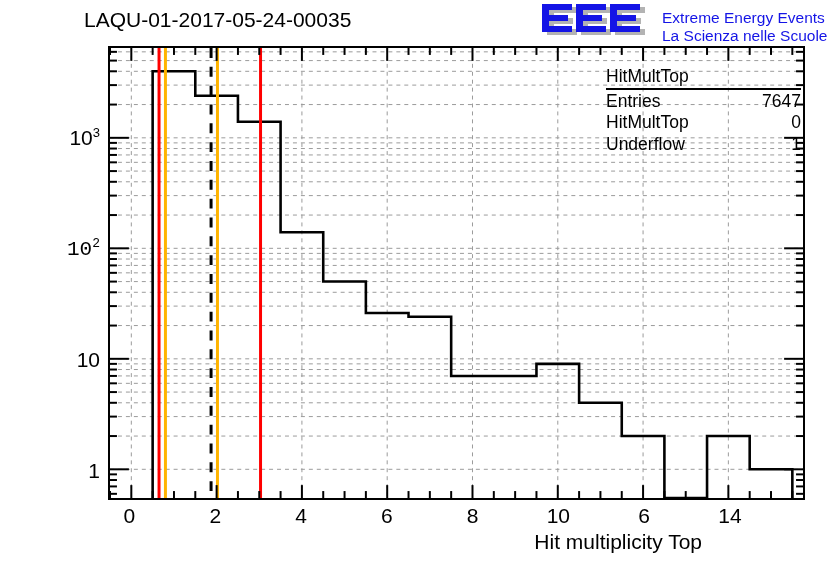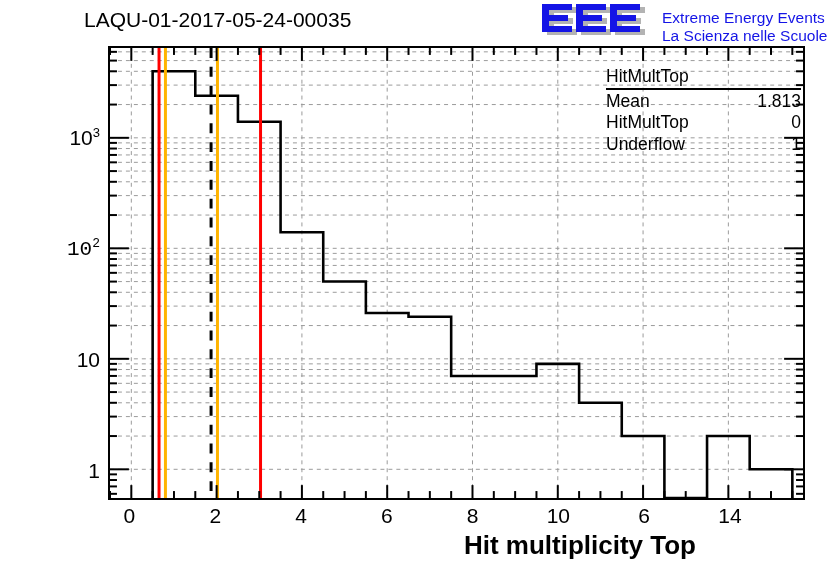--- a/index.html
+++ b/index.html
@@ -35,21 +35,21 @@
     transform:translateX(-50%);white-space:nowrap;
   }
   .ylab{
     position:absolute;right:0px;font-size:21px;color:#000;
     transform:translateY(-50%);white-space:nowrap;text-align:center;
   }
   .ylabwrap{position:absolute;left:0px;width:100px;}
   .ylab sup{font-size:13px;vertical-align:super;}
 
   .xtitle{
-    position:absolute;right:30px;top:530px;font-size:26px;color:#000;white-space:nowrap;font-weight:bold;
+    position:absolute;right:24px;top:530px;font-size:21px;color:#000;white-space:nowrap;
   }
 
   
   .statsbox{
     position:absolute;left:606px;top:66px;width:195px;
     font-size:17.5px;color:#000;line-height:20.5px;
   }
   .stats-title{padding-bottom:1px;border-bottom:2px solid #000;}
   .stats-row{display:flex;justify-content:space-between;padding-top:1px;}
   .stats-key{text-align:left;}
@@ -312,22 +312,22 @@
       <div class="xlab" style="left: 644.154px;">6</div>
       <div class="xlab" style="left: 729.938px;">14</div>
     </div>
 
   <div class="xtitle">Hit multiplicity Top</div>
 
   <div class="statsbox">
     <div class="stats-title">HitMultTop</div>
     <div id="stats-rows">
         <div class="stats-row">
-          <span class="stats-key">Mean</span>
-          <span class="stats-val">1.813</span>
+          <span class="stats-key">Entries</span>
+          <span class="stats-val">7647</span>
         </div>
         <div class="stats-row">
           <span class="stats-key">HitMultTop</span>
           <span class="stats-val">0</span>
         </div>
         <div class="stats-row">
           <span class="stats-key">Underflow</span>
           <span class="stats-val">1</span>
         </div>
       </div>

